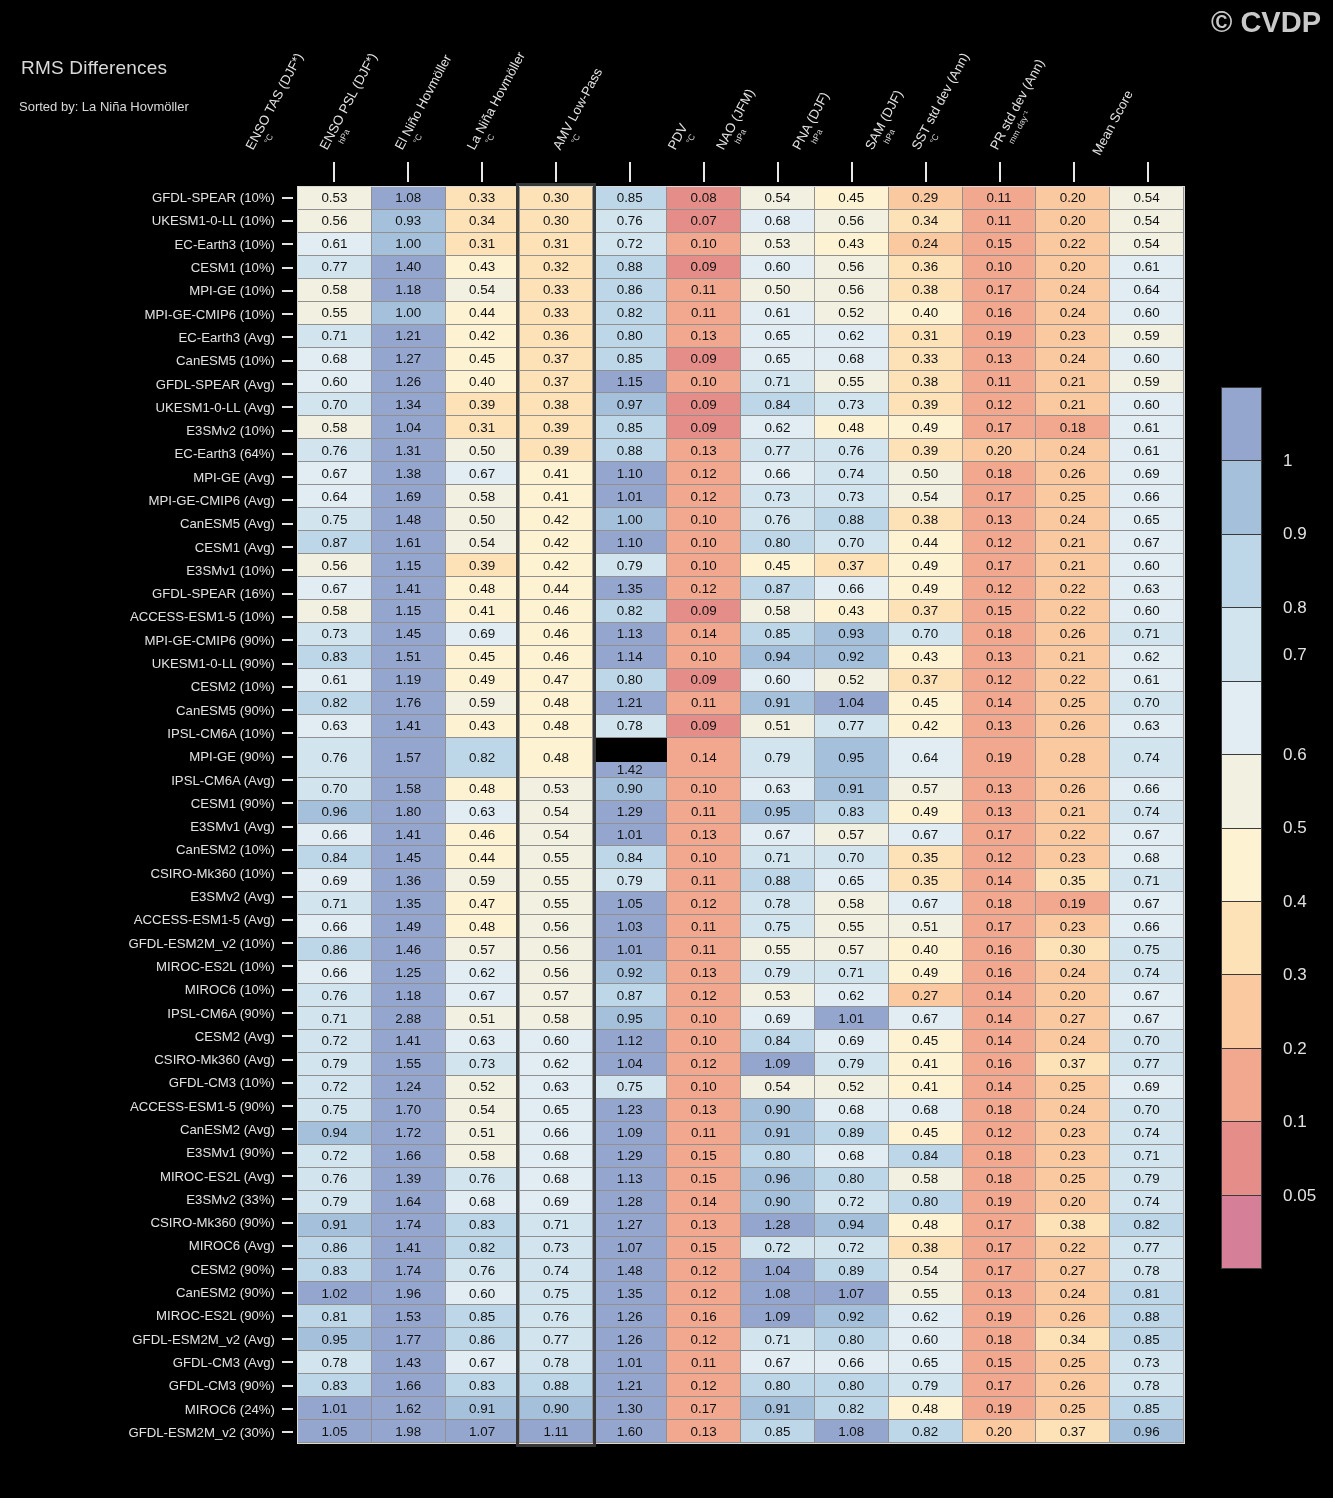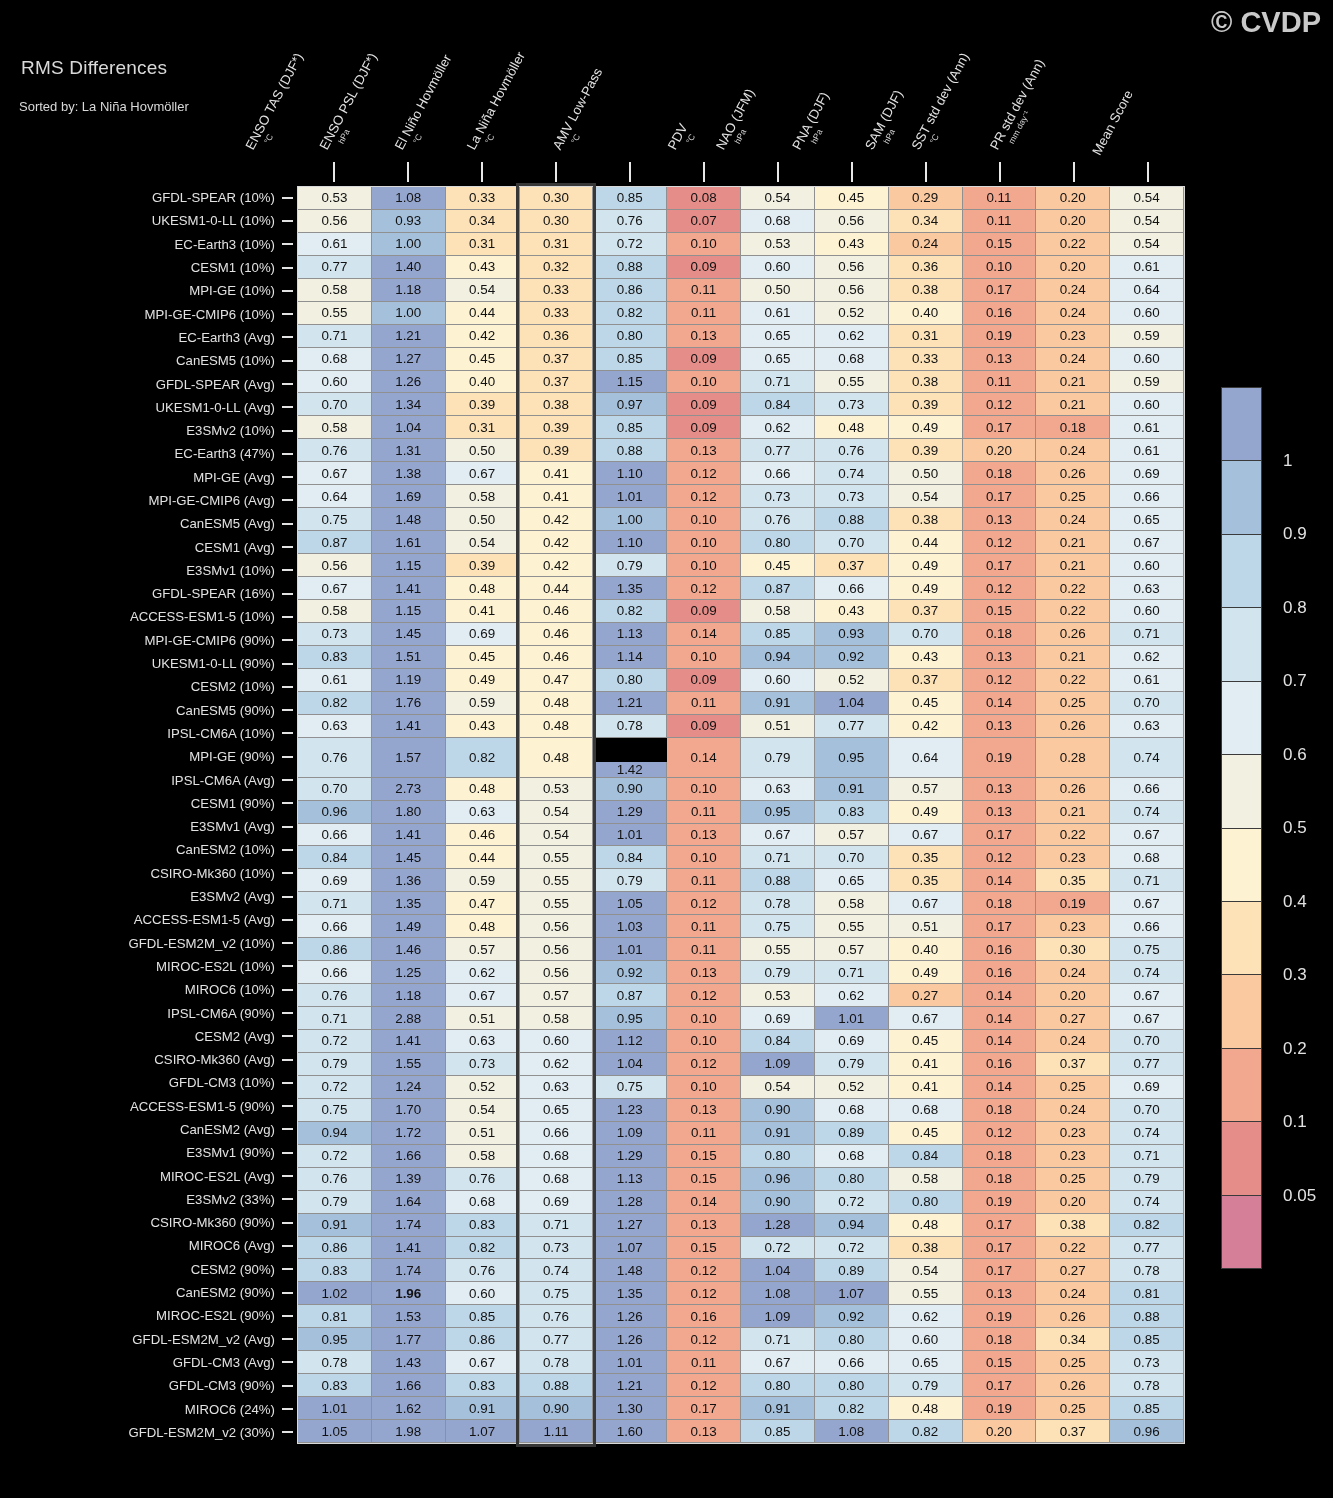--- a/index.html
+++ b/index.html
@@ -176,21 +176,21 @@
       </div>
       <div class="row-label-row">
         <span class="row-label-text">UKESM1-0-LL (Avg)</span>
         <span class="row-dash"></span>
       </div>
       <div class="row-label-row">
         <span class="row-label-text">E3SMv2 (10%)</span>
         <span class="row-dash"></span>
       </div>
       <div class="row-label-row">
-        <span class="row-label-text">EC-Earth3 (47%)</span>
+        <span class="row-label-text">EC-Earth3 (64%)</span>
         <span class="row-dash"></span>
       </div>
       <div class="row-label-row">
         <span class="row-label-text">MPI-GE (Avg)</span>
         <span class="row-dash"></span>
       </div>
       <div class="row-label-row">
         <span class="row-label-text">MPI-GE-CMIP6 (Avg)</span>
         <span class="row-dash"></span>
       </div>
@@ -650,21 +650,21 @@
       <div class="cell" style="background: rgb(253, 243, 210);">0.48</div>
       <div class="cell" style="background: rgb(149, 166, 206); margin-top: 24px;">1.42</div>
       <div class="cell" style="background: rgb(242, 167, 143);">0.14</div>
       <div class="cell" style="background: rgb(210, 228, 238);">0.79</div>
       <div class="cell" style="background: rgb(165, 192, 219);">0.95</div>
       <div class="cell" style="background: rgb(226, 237, 243);">0.64</div>
       <div class="cell" style="background: rgb(242, 167, 143);">0.19</div>
       <div class="cell" style="background: rgb(250, 201, 160);">0.28</div>
       <div class="cell" style="background: rgb(210, 228, 238);">0.74</div>
       <div class="cell" style="background: rgb(210, 228, 238);">0.70</div>
-      <div class="cell" style="background: rgb(149, 166, 206);">2.73</div>
+      <div class="cell" style="background: rgb(149, 166, 206);">1.58</div>
       <div class="cell" style="background: rgb(253, 243, 210);">0.48</div>
       <div class="cell" style="background: rgb(241, 240, 225);">0.53</div>
       <div class="cell" style="background: rgb(165, 192, 219);">0.90</div>
       <div class="cell" style="background: rgb(242, 167, 143);">0.10</div>
       <div class="cell" style="background: rgb(226, 237, 243);">0.63</div>
       <div class="cell" style="background: rgb(165, 192, 219);">0.91</div>
       <div class="cell" style="background: rgb(241, 240, 225);">0.57</div>
       <div class="cell" style="background: rgb(242, 167, 143);">0.13</div>
       <div class="cell" style="background: rgb(250, 201, 160);">0.26</div>
       <div class="cell" style="background: rgb(226, 237, 243);">0.66</div>
@@ -914,21 +914,21 @@
       <div class="cell" style="background: rgb(210, 228, 238);">0.74</div>
       <div class="cell" style="background: rgb(149, 166, 206);">1.48</div>
       <div class="cell" style="background: rgb(242, 167, 143);">0.12</div>
       <div class="cell" style="background: rgb(149, 166, 206);">1.04</div>
       <div class="cell" style="background: rgb(189, 215, 232);">0.89</div>
       <div class="cell" style="background: rgb(241, 240, 225);">0.54</div>
       <div class="cell" style="background: rgb(242, 167, 143);">0.17</div>
       <div class="cell" style="background: rgb(250, 201, 160);">0.27</div>
       <div class="cell" style="background: rgb(210, 228, 238);">0.78</div>
       <div class="cell" style="background: rgb(149, 166, 206);">1.02</div>
-      <div class="cell" style="background: rgb(149, 166, 206); font-weight: bold;">1.96</div>
+      <div class="cell" style="background: rgb(149, 166, 206);">1.96</div>
       <div class="cell" style="background: rgb(226, 237, 243);">0.60</div>
       <div class="cell" style="background: rgb(210, 228, 238);">0.75</div>
       <div class="cell" style="background: rgb(149, 166, 206);">1.35</div>
       <div class="cell" style="background: rgb(242, 167, 143);">0.12</div>
       <div class="cell" style="background: rgb(149, 166, 206);">1.08</div>
       <div class="cell" style="background: rgb(149, 166, 206);">1.07</div>
       <div class="cell" style="background: rgb(241, 240, 225);">0.55</div>
       <div class="cell" style="background: rgb(242, 167, 143);">0.13</div>
       <div class="cell" style="background: rgb(250, 201, 160);">0.24</div>
       <div class="cell" style="background: rgb(189, 215, 232);">0.81</div>
@@ -1018,21 +1018,21 @@
       <div class="cb-seg" style="background: rgb(252, 226, 182);"></div>
       <div class="cb-seg" style="background: rgb(250, 201, 160);"></div>
       <div class="cb-seg" style="background: rgb(242, 167, 143);"></div>
       <div class="cb-seg" style="background: rgb(228, 141, 137);"></div>
       <div class="cb-seg" style="background: rgb(213, 128, 152);"></div>
     </div>
   <div id="cb-labels">
       <div class="cb-label" style="top: 460.5px;">1</div>
       <div class="cb-label" style="top: 534px;">0.9</div>
       <div class="cb-label" style="top: 607.5px;">0.8</div>
-      <div class="cb-label" style="top: 681px;">0.7</div>
+      <div class="cb-label" style="top: 655px;">0.7</div>
       <div class="cb-label" style="top: 754.5px;">0.6</div>
       <div class="cb-label" style="top: 828px;">0.5</div>
       <div class="cb-label" style="top: 901.5px;">0.4</div>
       <div class="cb-label" style="top: 975px;">0.3</div>
       <div class="cb-label" style="top: 1048.5px;">0.2</div>
       <div class="cb-label" style="top: 1122px;">0.1</div>
       <div class="cb-label" style="top: 1195.5px;">0.05</div>
     </div>
 </div>
 

